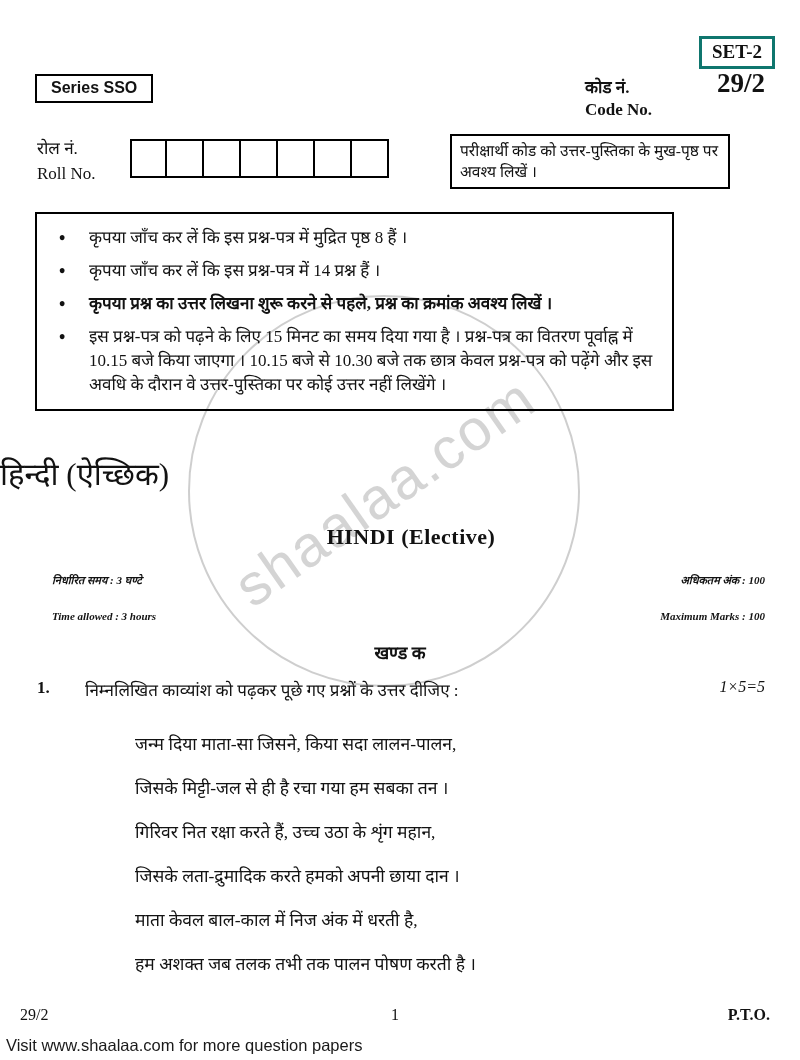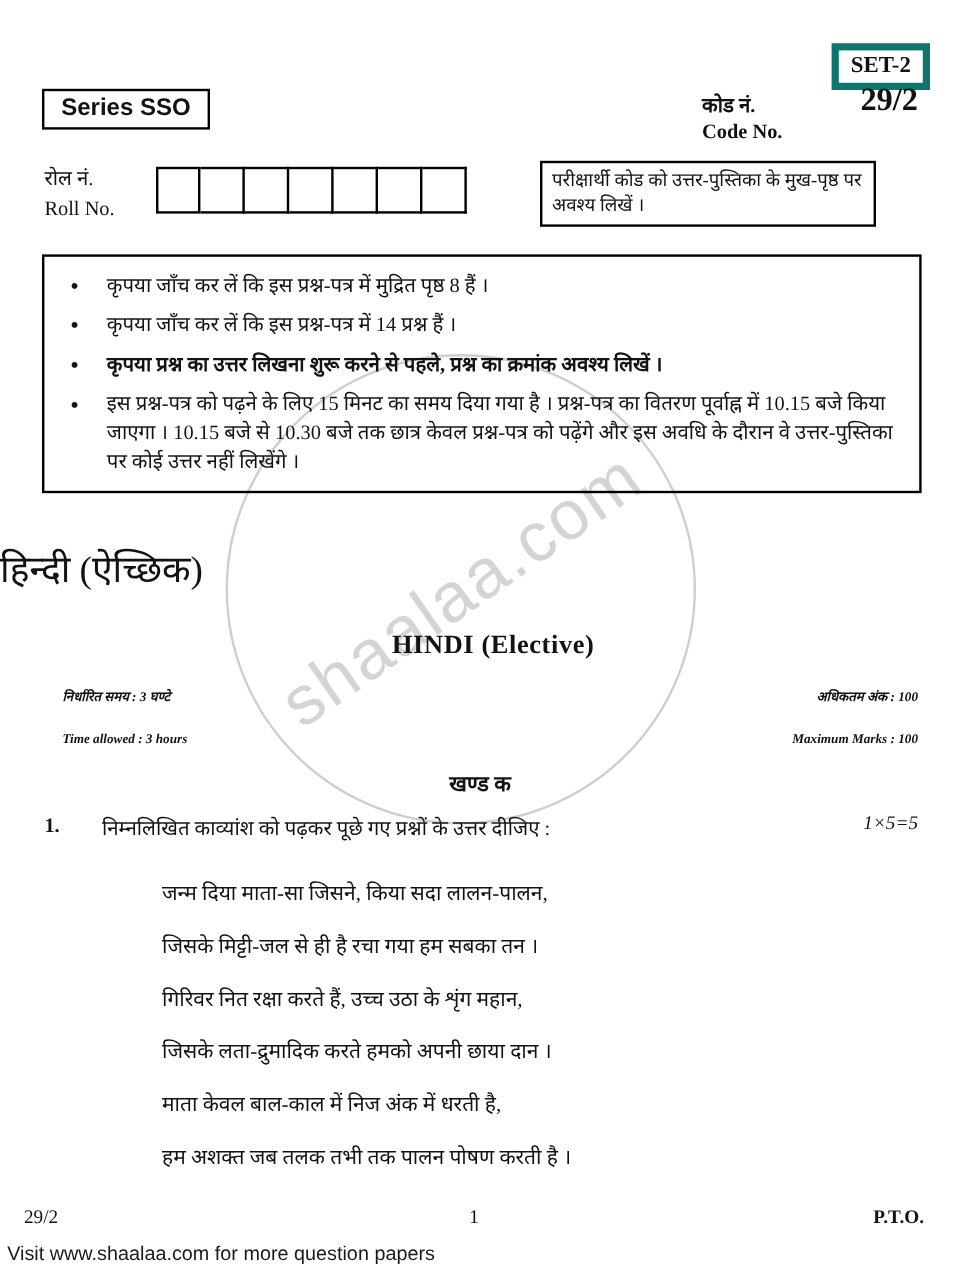--- a/index.html
+++ b/index.html
@@ -31,30 +31,30 @@
     letter-spacing:2px;
     color:rgba(170,170,170,0.5);
     white-space:nowrap;
   }
 
   .content { position:relative; z-index:1; }
 
   
   .set-box {
     position:absolute; top:36px; right:25px;
-    border:6px solid #0f766e;
+    border:3px solid #0f766e;
     padding:2px 10px 3px 10px;
     font-weight:bold; font-size:19px;
   }
   .series-box {
     position:absolute; top:74px; left:35px;
     border:2px solid #000;
     padding:3px 14px 4px 14px;
     font-family:"Liberation Sans", sans-serif;
-    font-weight:bold; font-size:20px;
+    font-weight:bold; font-size:16px;
   }
   .code-area { position:absolute; top:68px; left:585px; width:180px; }
   .code-row { display:flex; justify-content:space-between; align-items:flex-start; }
   .code-label-hi { font-weight:bold; font-size:17px; padding-top:7px; }
   .code-number { font-weight:bold; font-size:27px; line-height:30px; }
   .code-label-en { font-weight:bold; font-size:17px; margin-top:2px; }
 
   
   .roll-labels { position:absolute; top:136px; left:37px; font-size:17px; line-height:25px; }
   .roll-boxes { position:absolute; top:139px; left:130px; display:flex; }
@@ -67,21 +67,21 @@
   
   .candidate-note {
     position:absolute; top:134px; left:450px; width:280px;
     border:2px solid #000;
     padding:4px 8px 5px 8px;
     font-size:15.5px; line-height:21px;
   }
 
   
   .instructions-box {
-    position:absolute; top:212px; left:35px; width:733px;
+    position:absolute; top:212px; left:35px; width:639px;
     border:2px solid #000;
     padding:12px 14px 12px 0;
   }
   .instructions-box ul { list-style:none; }
   .instructions-box li {
     position:relative;
     padding-left:52px;
     margin-bottom:9px;
     font-size:17px; line-height:24px;
   }

